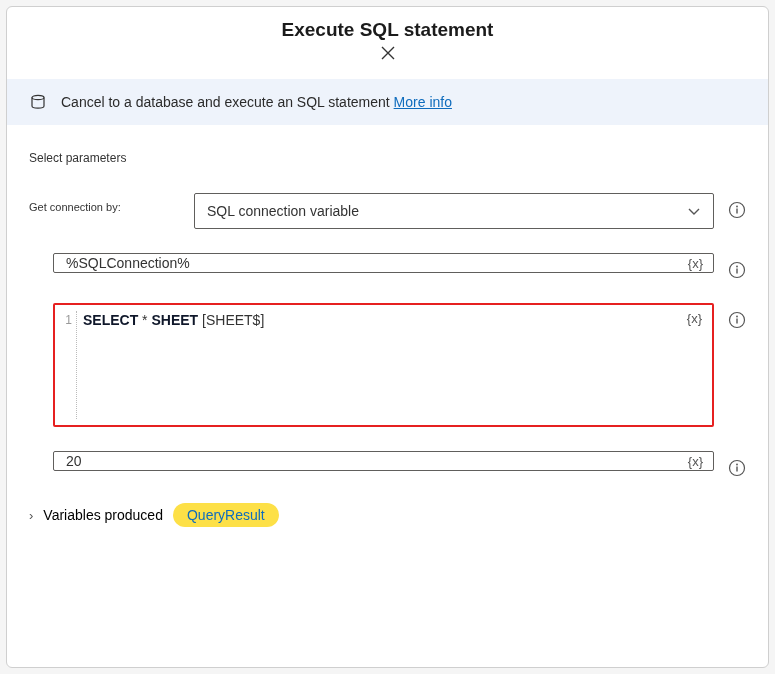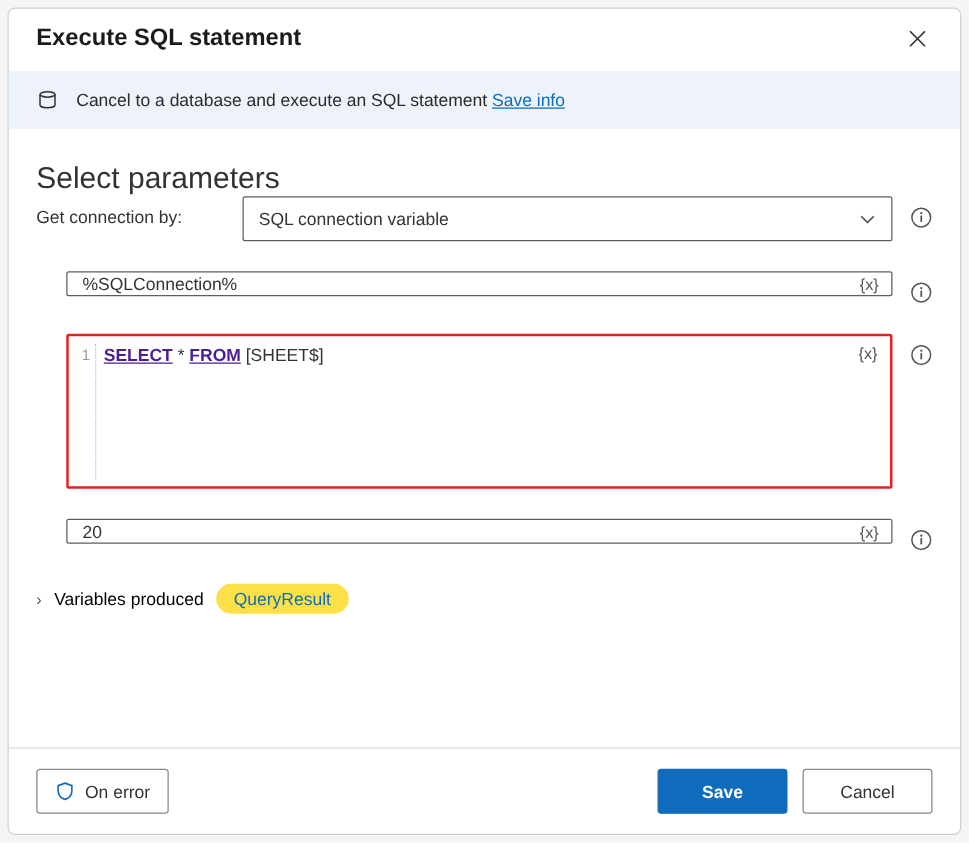--- a/index.html
+++ b/index.html
@@ -8,34 +8,35 @@
       width: 763px; height: 662px;
       background: #fff;
       border: 1px solid #cfcfcf;
       border-radius: 6px;
       display: flex; flex-direction: column;
       position: relative;
     }
     .header {
       display: flex; justify-content: space-between; align-items: center;
       padding: 12px 22px 14px 22px;
+      flex-direction: column;
     }
     .header-title { font-size: 19px; font-weight: 600; color: #1b1b1b; }
     .close-btn { cursor: pointer; padding: 4px; color: #333; }
     .info-bar {
       background: #eef3fb;
       padding: 14px 22px;
       display: flex; align-items: center; gap: 14px;
       font-size: 14px; color: #2b2b2b;
     }
     .info-bar a { color: #0F6CBD; text-decoration: underline; }
     .content { padding: 26px 22px 0 22px; flex: 1; overflow: auto; }
-    .section-heading { font-size: 24px; color: #333; }
+    .section-heading { font-size: 12px; color: #333; margin-bottom: 28px; }
     .field-row { display: flex; align-items: flex-start; margin-bottom: 24px; }
-    .field-label { width: 141px; flex-shrink: 0; font-size: 14px; color: #333; padding-top: 8px; }
+    .field-label { width: 141px; flex-shrink: 0; font-size: 11px; color: #333; padding-top: 8px; }
     .field-control { flex: 1; position: relative; padding-left: 24px; }
     .info-icon-wrap { width: 32px; flex-shrink: 0; display: flex; align-items: center; justify-content: flex-end; padding-top: 8px; }
     .select-box {
       width: 100%; height: 36px;
       border: 1px solid #605e5c; border-radius: 2px;
       display: flex; align-items: center; justify-content: space-between;
       padding: 0 12px; font-size: 14px; color: #333; cursor: pointer;
     }
     .text-input {
       width: 100%; height: 20px;
@@ -51,21 +52,21 @@
       position: relative;
       font-size: 14px;
     }
     .code-gutter {
       position: absolute; left: 8px; top: 6px; bottom: 6px; width: 14px;
       border-right: 1px dotted #bbb;
       font-size: 12px; color: #999; text-align: right; padding-right: 4px;
       line-height: 18px;
     }
     .code-content { margin-left: 20px; font-size: 14px; line-height: 18px; font-family: "Segoe UI", sans-serif; color: #333; }
-    .kw { font-weight: 700; color: #4c1d95; text-decoration: underline; }
+    .kw { font-weight: 700; color: #0f172a; }
     .code-var-token { position: absolute; top: 6px; right: 10px; font-size: 13px; color: #555; cursor: pointer; }
     .vars-row { display: flex; align-items: center; gap: 10px; margin-top: 26px; font-size: 14px; }
     .chev { color: #555; font-size: 13px; }
     .var-chip {
       background: #fde047; color: #0F6CBD;
       padding: 4px 14px; border-radius: 14px; font-size: 14px;
     }
     .footer {
       border-top: 1px solid #d9d9d9;
       padding: 16px 22px;
@@ -95,21 +96,21 @@
         </svg>
     </div>
   </div>
 
   <div class="info-bar">
     <svg width="18" height="18" viewBox="0 0 18 18">
       <ellipse cx="9" cy="4.5" rx="6" ry="2.2" fill="none" stroke="#333" stroke-width="1.2"></ellipse>
       <path d="M3 4.5 V13 C3 14.2 5.7 15.2 9 15.2 C12.3 15.2 15 14.2 15 13 V4.5" fill="none" stroke="#333" stroke-width="1.2"></path>
     </svg>
     <div>
-      <span>Cancel to a database and execute an SQL statement </span><a href="#">Save info</a>
+      <span>Cancel to a database and execute an SQL statement </span><a href="#">More info</a>
     </div>
   </div>
 
   <div class="content">
     <div class="section-heading">Select parameters</div>
 
     <div class="field-row">
       <div class="field-label">Get connection by:</div>
       <div class="field-control">
         <div class="select-box">
@@ -141,21 +142,21 @@
             <circle cx="9" cy="5.5" r="0.9" fill="#555"></circle>
             <rect x="8.3" y="7.5" width="1.4" height="5" fill="#555"></rect>
           </svg>
       </div>
     </div>
 
     <div class="field-row">
       <div class="field-control">
         <div class="code-box">
           <div class="code-gutter"><span>1</span></div>
-          <div class="code-content"><span class="kw">SELECT</span><span> * </span><span class="kw">FROM</span><span> [SHEET$]</span></div>
+          <div class="code-content"><span class="kw">SELECT</span><span> * </span><span class="kw">SHEET</span><span> [SHEET$]</span></div>
           <span class="code-var-token">{x}</span>
         </div>
       </div>
       <div class="info-icon-wrap">
         <svg width="18" height="18" viewBox="0 0 18 18">
             <circle cx="9" cy="9" r="7.5" fill="none" stroke="#555" stroke-width="1.2"></circle>
             <circle cx="9" cy="5.5" r="0.9" fill="#555"></circle>
             <rect x="8.3" y="7.5" width="1.4" height="5" fill="#555"></rect>
           </svg>
       </div>
@@ -178,30 +179,14 @@
     </div>
 
     <div class="vars-row">
       <span class="chev">›</span>
       <span>Variables produced</span>
       <span class="var-chip">QueryResult</span>
     </div>
 
   </div>
 
-  <div class="footer">
-    <button class="btn">
-      <svg width="16" height="16" viewBox="0 0 16 16">
-          <path d="M8 1.5 L13.5 3.5 V7.5 C13.5 11 11 13.5 8 14.5 C5 13.5 2.5 11 2.5 7.5 V3.5 Z" fill="none" stroke="#0F6CBD" stroke-width="1.3"></path>
-        </svg>
-      <span>On error</span>
-    </button>
-    <div class="footer-right">
-      <button class="btn primary">
-          <span>Save</span>
-        </button>
-      <button class="btn">
-          <span>Cancel</span>
-        </button>
-    </div>
-  </div>
 
 </div>
 
 </body></html>

